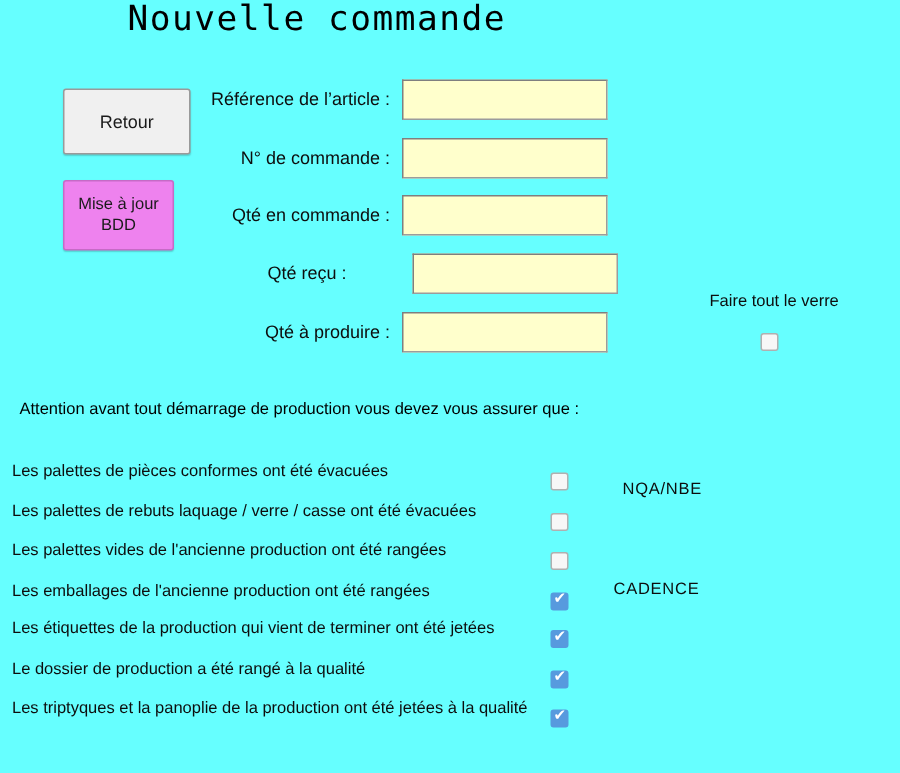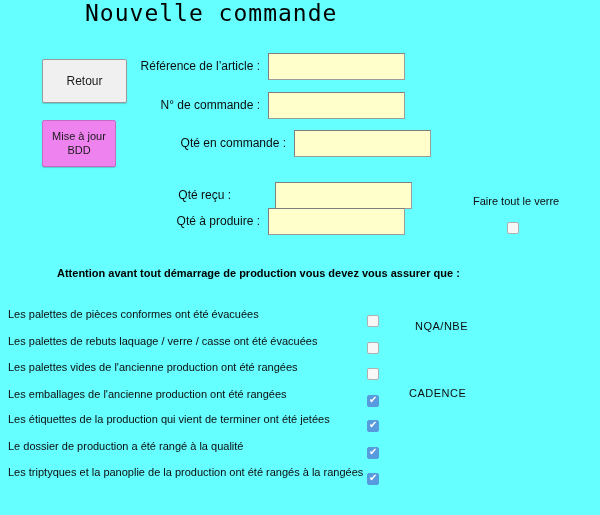--- a/index.html
+++ b/index.html
@@ -103,23 +103,22 @@
     line-height: 12px;
   }
   #faire-label { position: absolute; left: 473px; top: 195px; font-size: 11px; color: #0d0d0d; }
   #faire-checkbox { left: 507px; top: 222px; }
 
   #warning-text {
     position: absolute;
     left: 13px;
     top: 267px;
     font-size: 11px;
-    font-weight: bold;
+    font-weight: normal;
     color: #000;
-    margin-left: 44px;
   }
   .check-row {
     position: absolute;
     left: 8px;
     width: 392px;
     height: 22px;
   }
   .check-row .check-label {
     position: absolute;
     left: 0;
@@ -150,25 +149,25 @@
   <div class="btn" id="btn-maj">Mise à jour BDD</div>
 
   <div class="form-row" style="top:52px;">
     <label>Référence de l’article :</label>
     <input type="text" value="" style="">
   </div>
   <div class="form-row" style="top:91px;">
     <label>N° de commande :</label>
     <input type="text" value="" style="">
   </div>
-  <div class="form-row" style="top:129px;margin-left:26px;">
+  <div class="form-row" style="top:129px;">
     <label>Qté en commande :</label>
     <input type="text" value="" style="">
   </div>
-  <div class="form-row" style="top:181px;gap:36px;">
+  <div class="form-row" style="top:168px;gap:36px;">
     <label>Qté reçu :</label>
     <input type="text" value="" style="">
   </div>
   <div class="form-row" style="top:207px;">
     <label>Qté à produire :</label>
     <input type="text" value="" style="">
   </div>
 
   <div id="faire-label">Faire tout le verre</div>
   <div class="checkbox" id="faire-checkbox" data-checked="false"></div>
@@ -193,20 +192,20 @@
   </div>
   <div class="check-row" style="top:413px;">
     <span class="check-label">Les étiquettes de la production qui vient de terminer ont été jetées</span>
     <div class="checkbox" data-checked="true"></div>
   </div>
   <div class="check-row" style="top:440px;">
     <span class="check-label">Le dossier de production a été rangé à la qualité</span>
     <div class="checkbox" data-checked="true"></div>
   </div>
   <div class="check-row" style="top:466px;">
-    <span class="check-label">Les triptyques et la panoplie de la production ont été rangés à la rangées</span>
+    <span class="check-label">Les triptyques et la panoplie de la production ont été jetées à la qualité</span>
     <div class="checkbox" data-checked="true"></div>
   </div>
 
   <div class="side-label" id="nqa-label">NQA/NBE</div>
   <div class="side-label" id="cadence-label">CADENCE</div>
 
 </div>
 
 </body></html>

